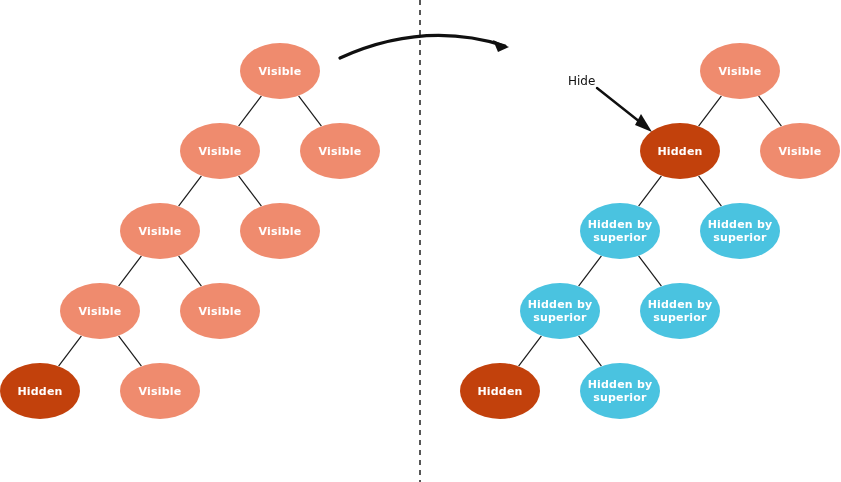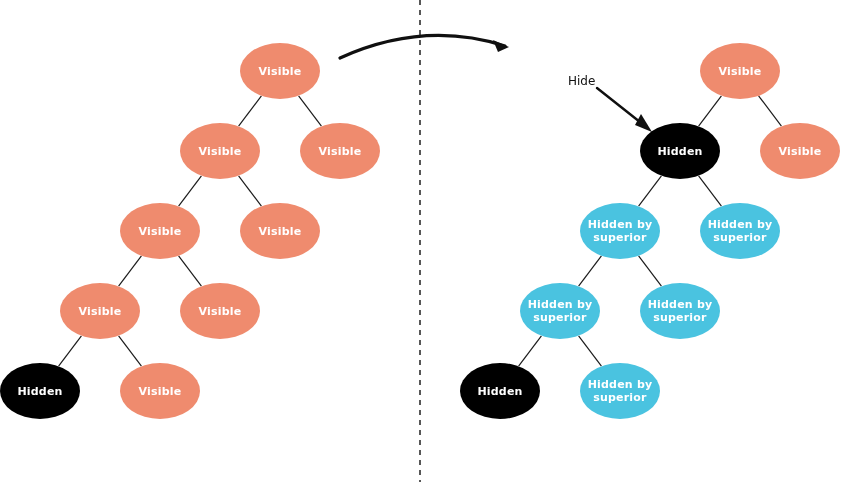--- a/index.html
+++ b/index.html
@@ -36,21 +36,21 @@
     color: #ffffff;
     font-weight: bold;
     font-size: 11px;
     line-height: 13px;
     letter-spacing: 0.2px;
     box-sizing: border-box;
     padding: 0 4px;
     z-index: 2;
   }
   .node.visible   { background: #ef8b6e; }
-  .node.hidden    { background: #000000; }
+  .node.hidden    { background: #c2410c; }
   .node.inherited { background: #4ac3e0; justify-content: center; }
   .node .lbl { display: block; }
   .hide-label {
     position: absolute;
     font-size: 12px;
     font-weight: normal;
     color: #101010;
     white-space: nowrap;
     z-index: 3;
   }

